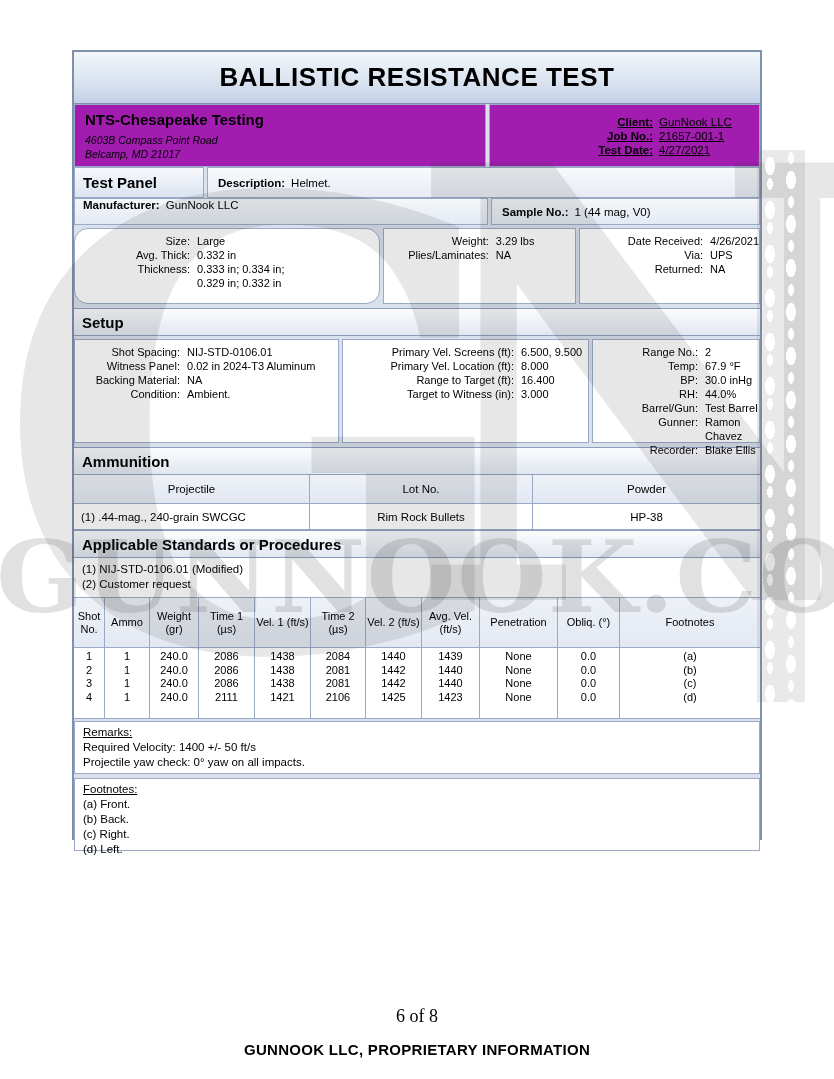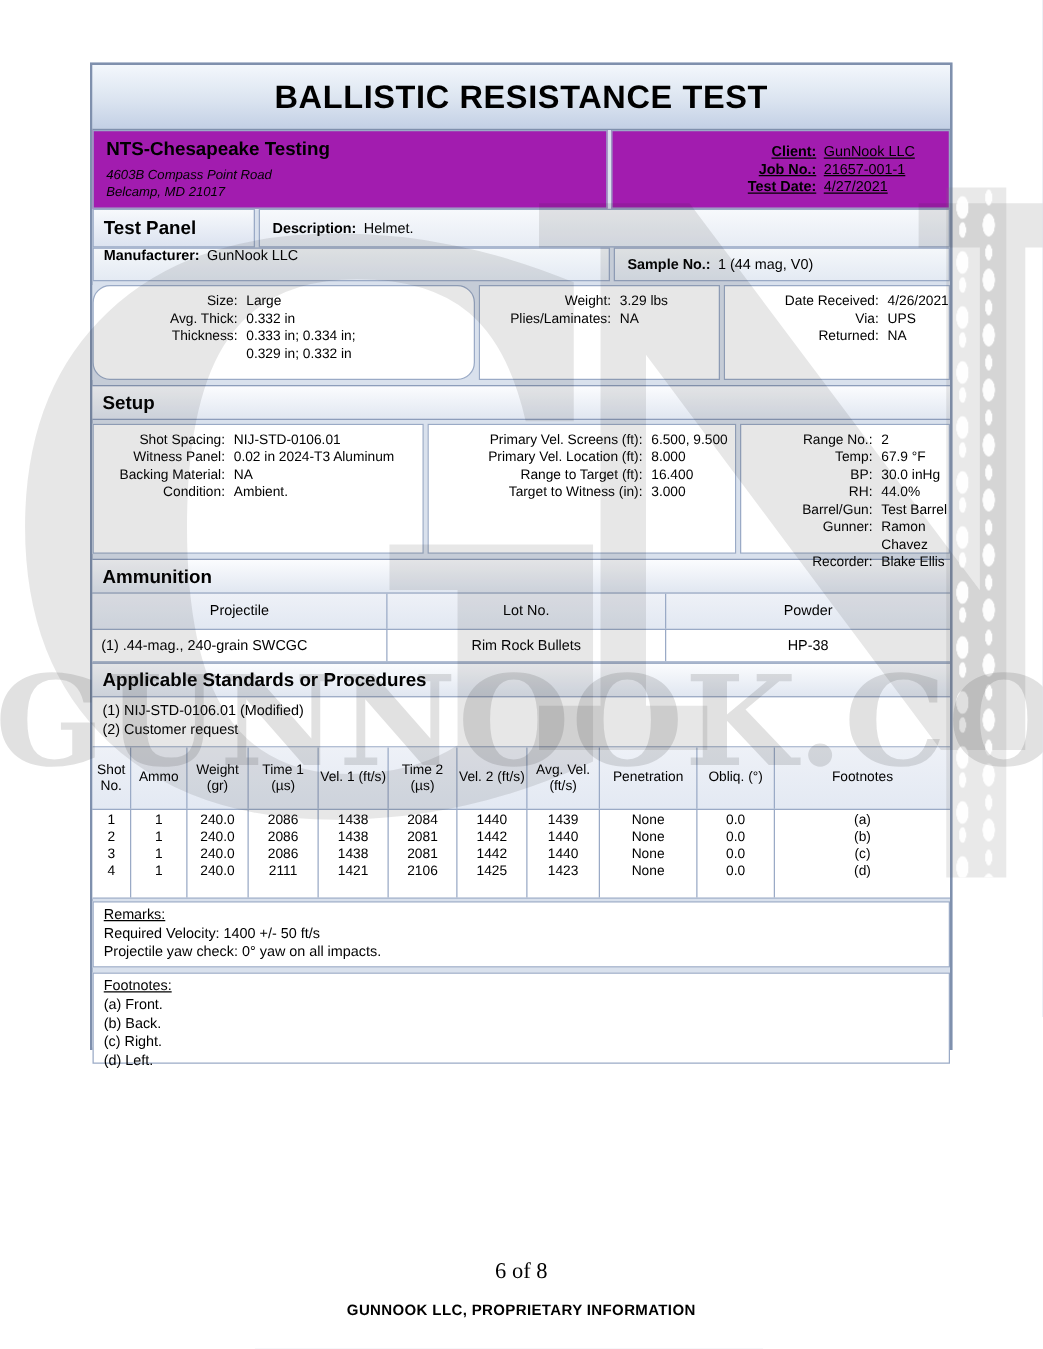--- a/index.html
+++ b/index.html
@@ -88,21 +88,21 @@
   .st-col span{display:block;line-height:13.5px;}
   
   .note-box{background:#fff;border:1px solid #9aaac6;padding:3px 8px;font-size:11.5px;line-height:15px;}
   .remarks{margin-top:2px;height:53px;}
   .fnotes{margin-top:4px;height:73px;}
   .note-head{text-decoration:underline;}
   
   .footer-page{position:absolute;left:0;top:1006px;width:100%;text-align:center;
     font-family:"Liberation Serif", serif;font-size:18px;}
   .footer-prop{position:absolute;left:0;top:1041px;width:100%;text-align:center;
-    font-size:12px;font-weight:bold;letter-spacing:.3px;}
+    font-size:15px;font-weight:bold;letter-spacing:.3px;}
   
   .wm{position:absolute;left:0;top:0;width:834px;height:1079px;pointer-events:none;z-index:30;overflow:hidden;}
   .wm-letter{position:absolute;font-family:"DejaVu Serif", serif;font-weight:bold;
     color:rgba(40,40,40,0.11);line-height:1;}
   .wm-g{font-size:620px;left:-6px;top:120px;}
   .wm-n{font-size:600px;left:408px;top:90px;transform:scaleX(.88);transform-origin:left;}
   .wm-text{position:absolute;left:-4px;top:518px;width:840px;white-space:nowrap;text-align:center;
     font-family:"DejaVu Serif", serif;font-weight:bold;font-size:100px;
     color:rgba(40,40,40,0.14);letter-spacing:1px;transform:scaleX(1.03);transform-origin:left;}
   .wm-dots{position:absolute;left:757px;top:150px;width:48px;height:552px;

